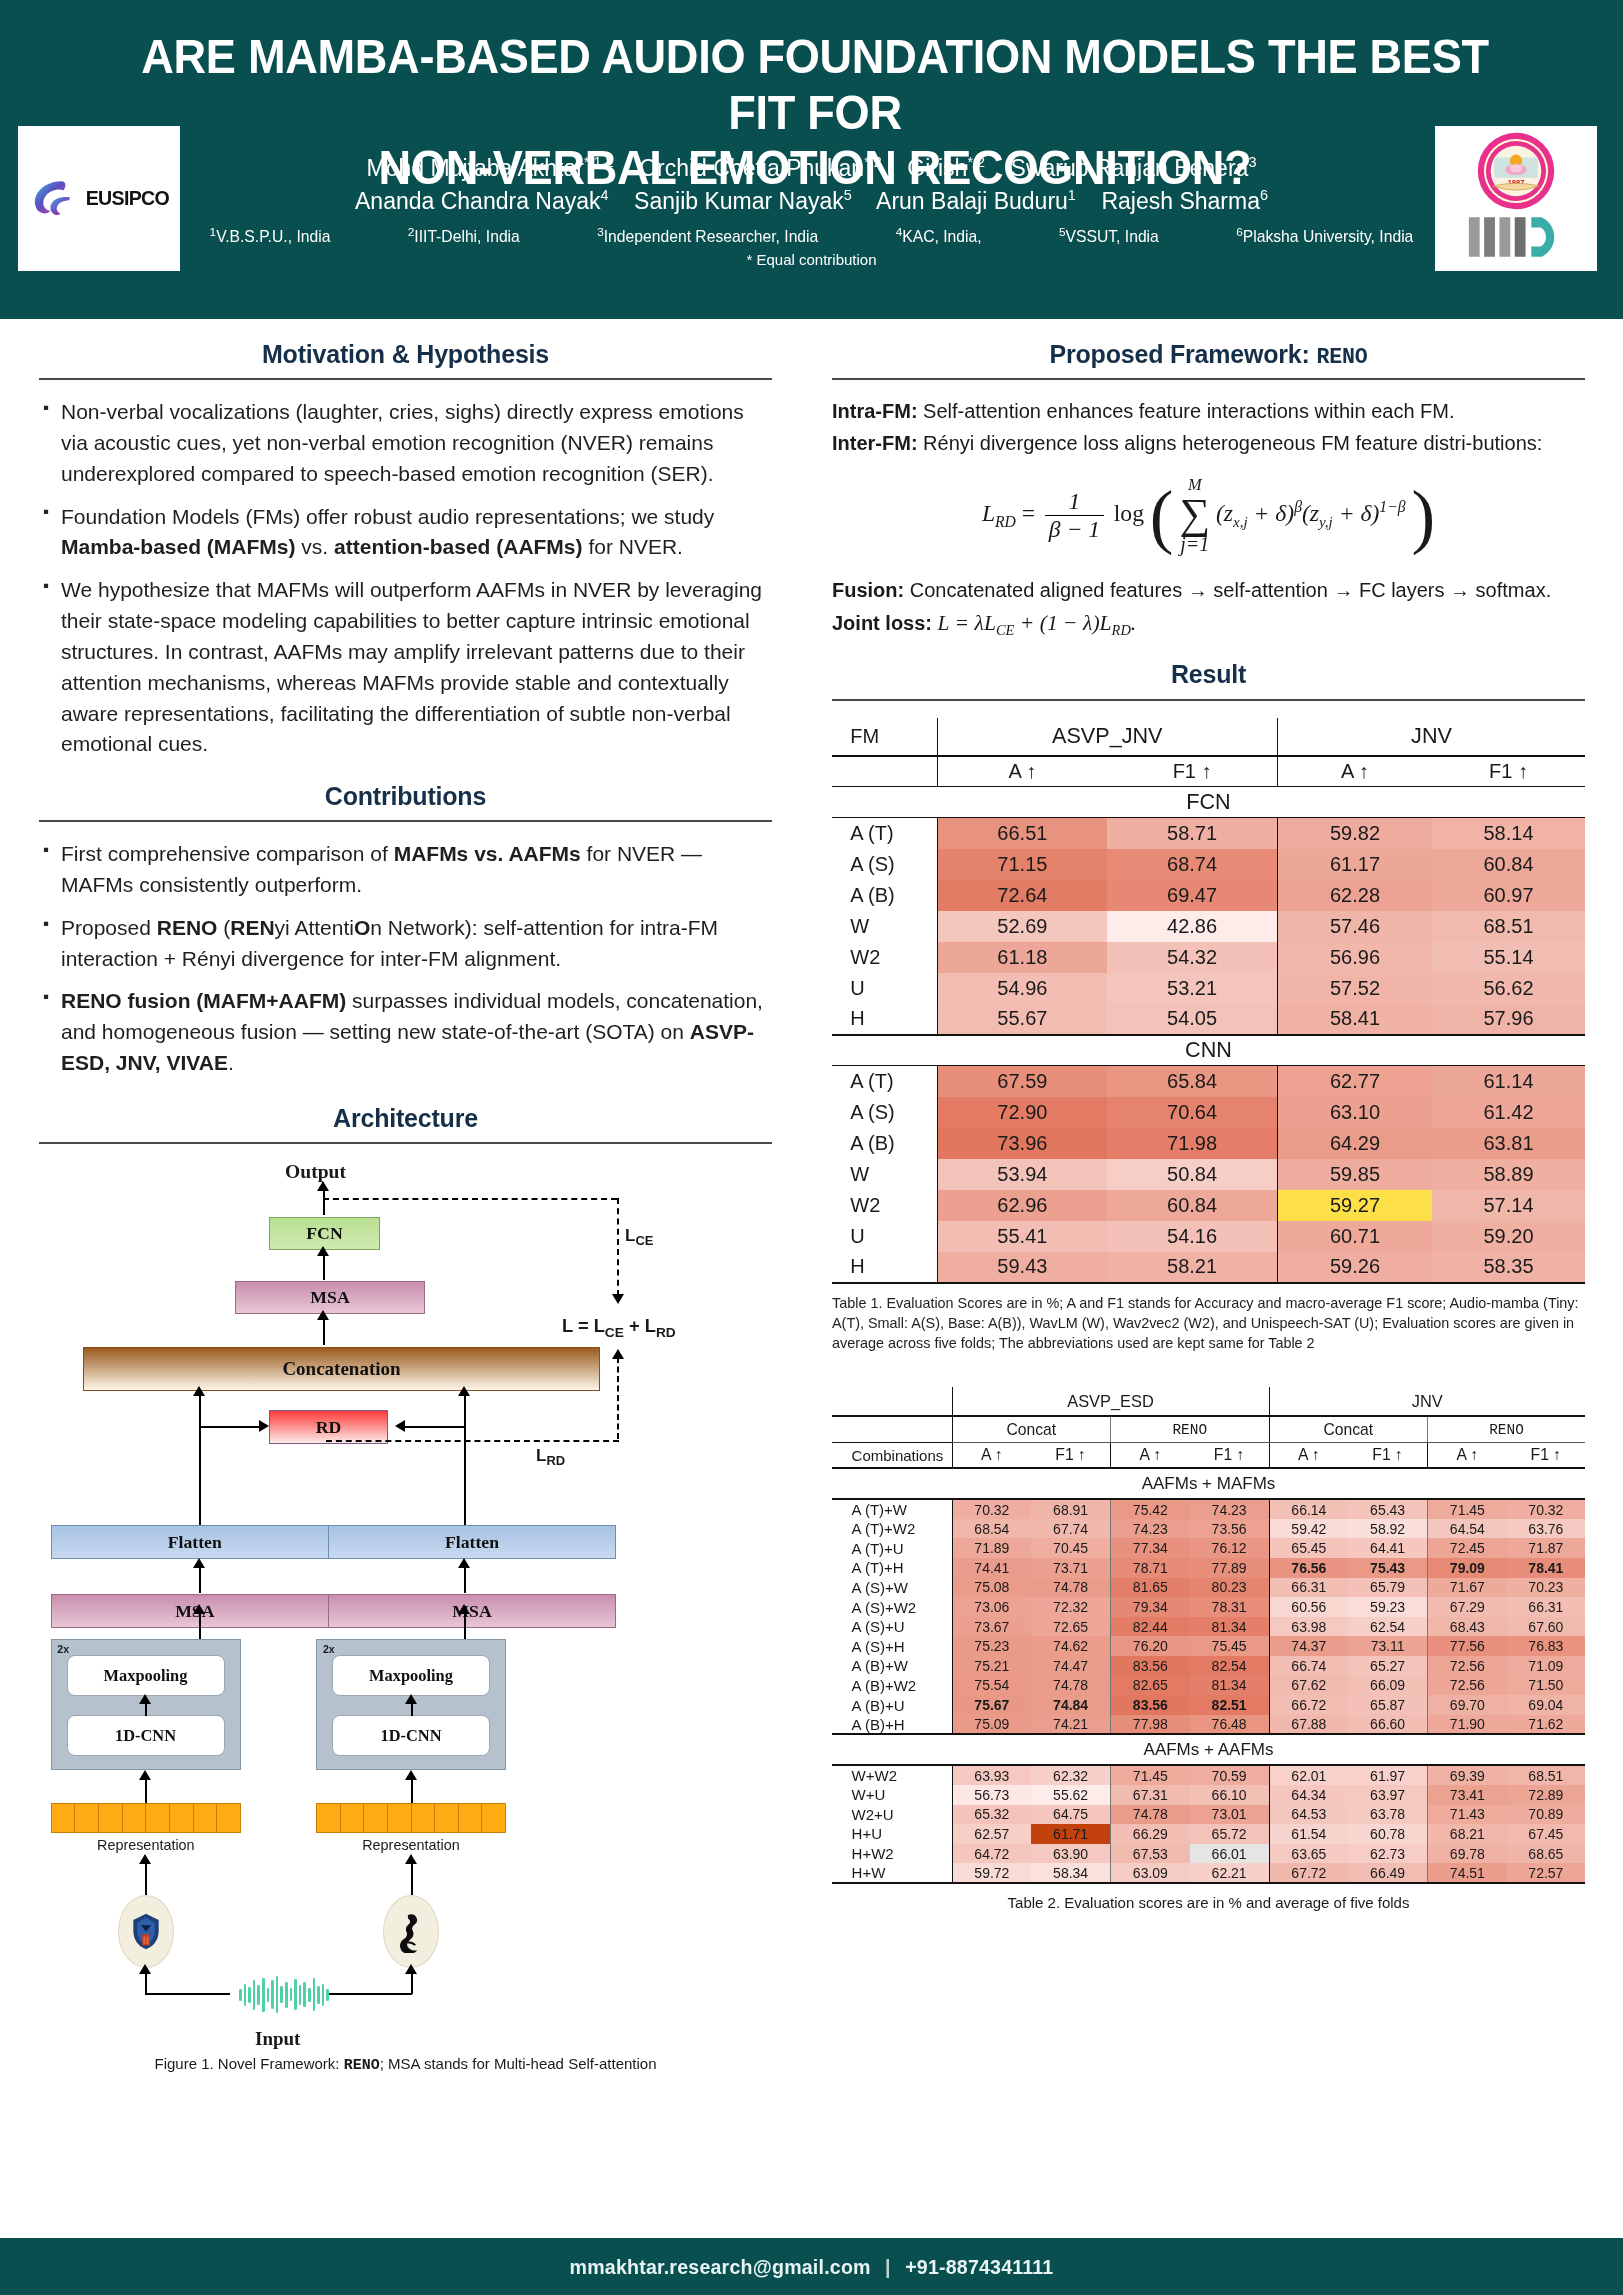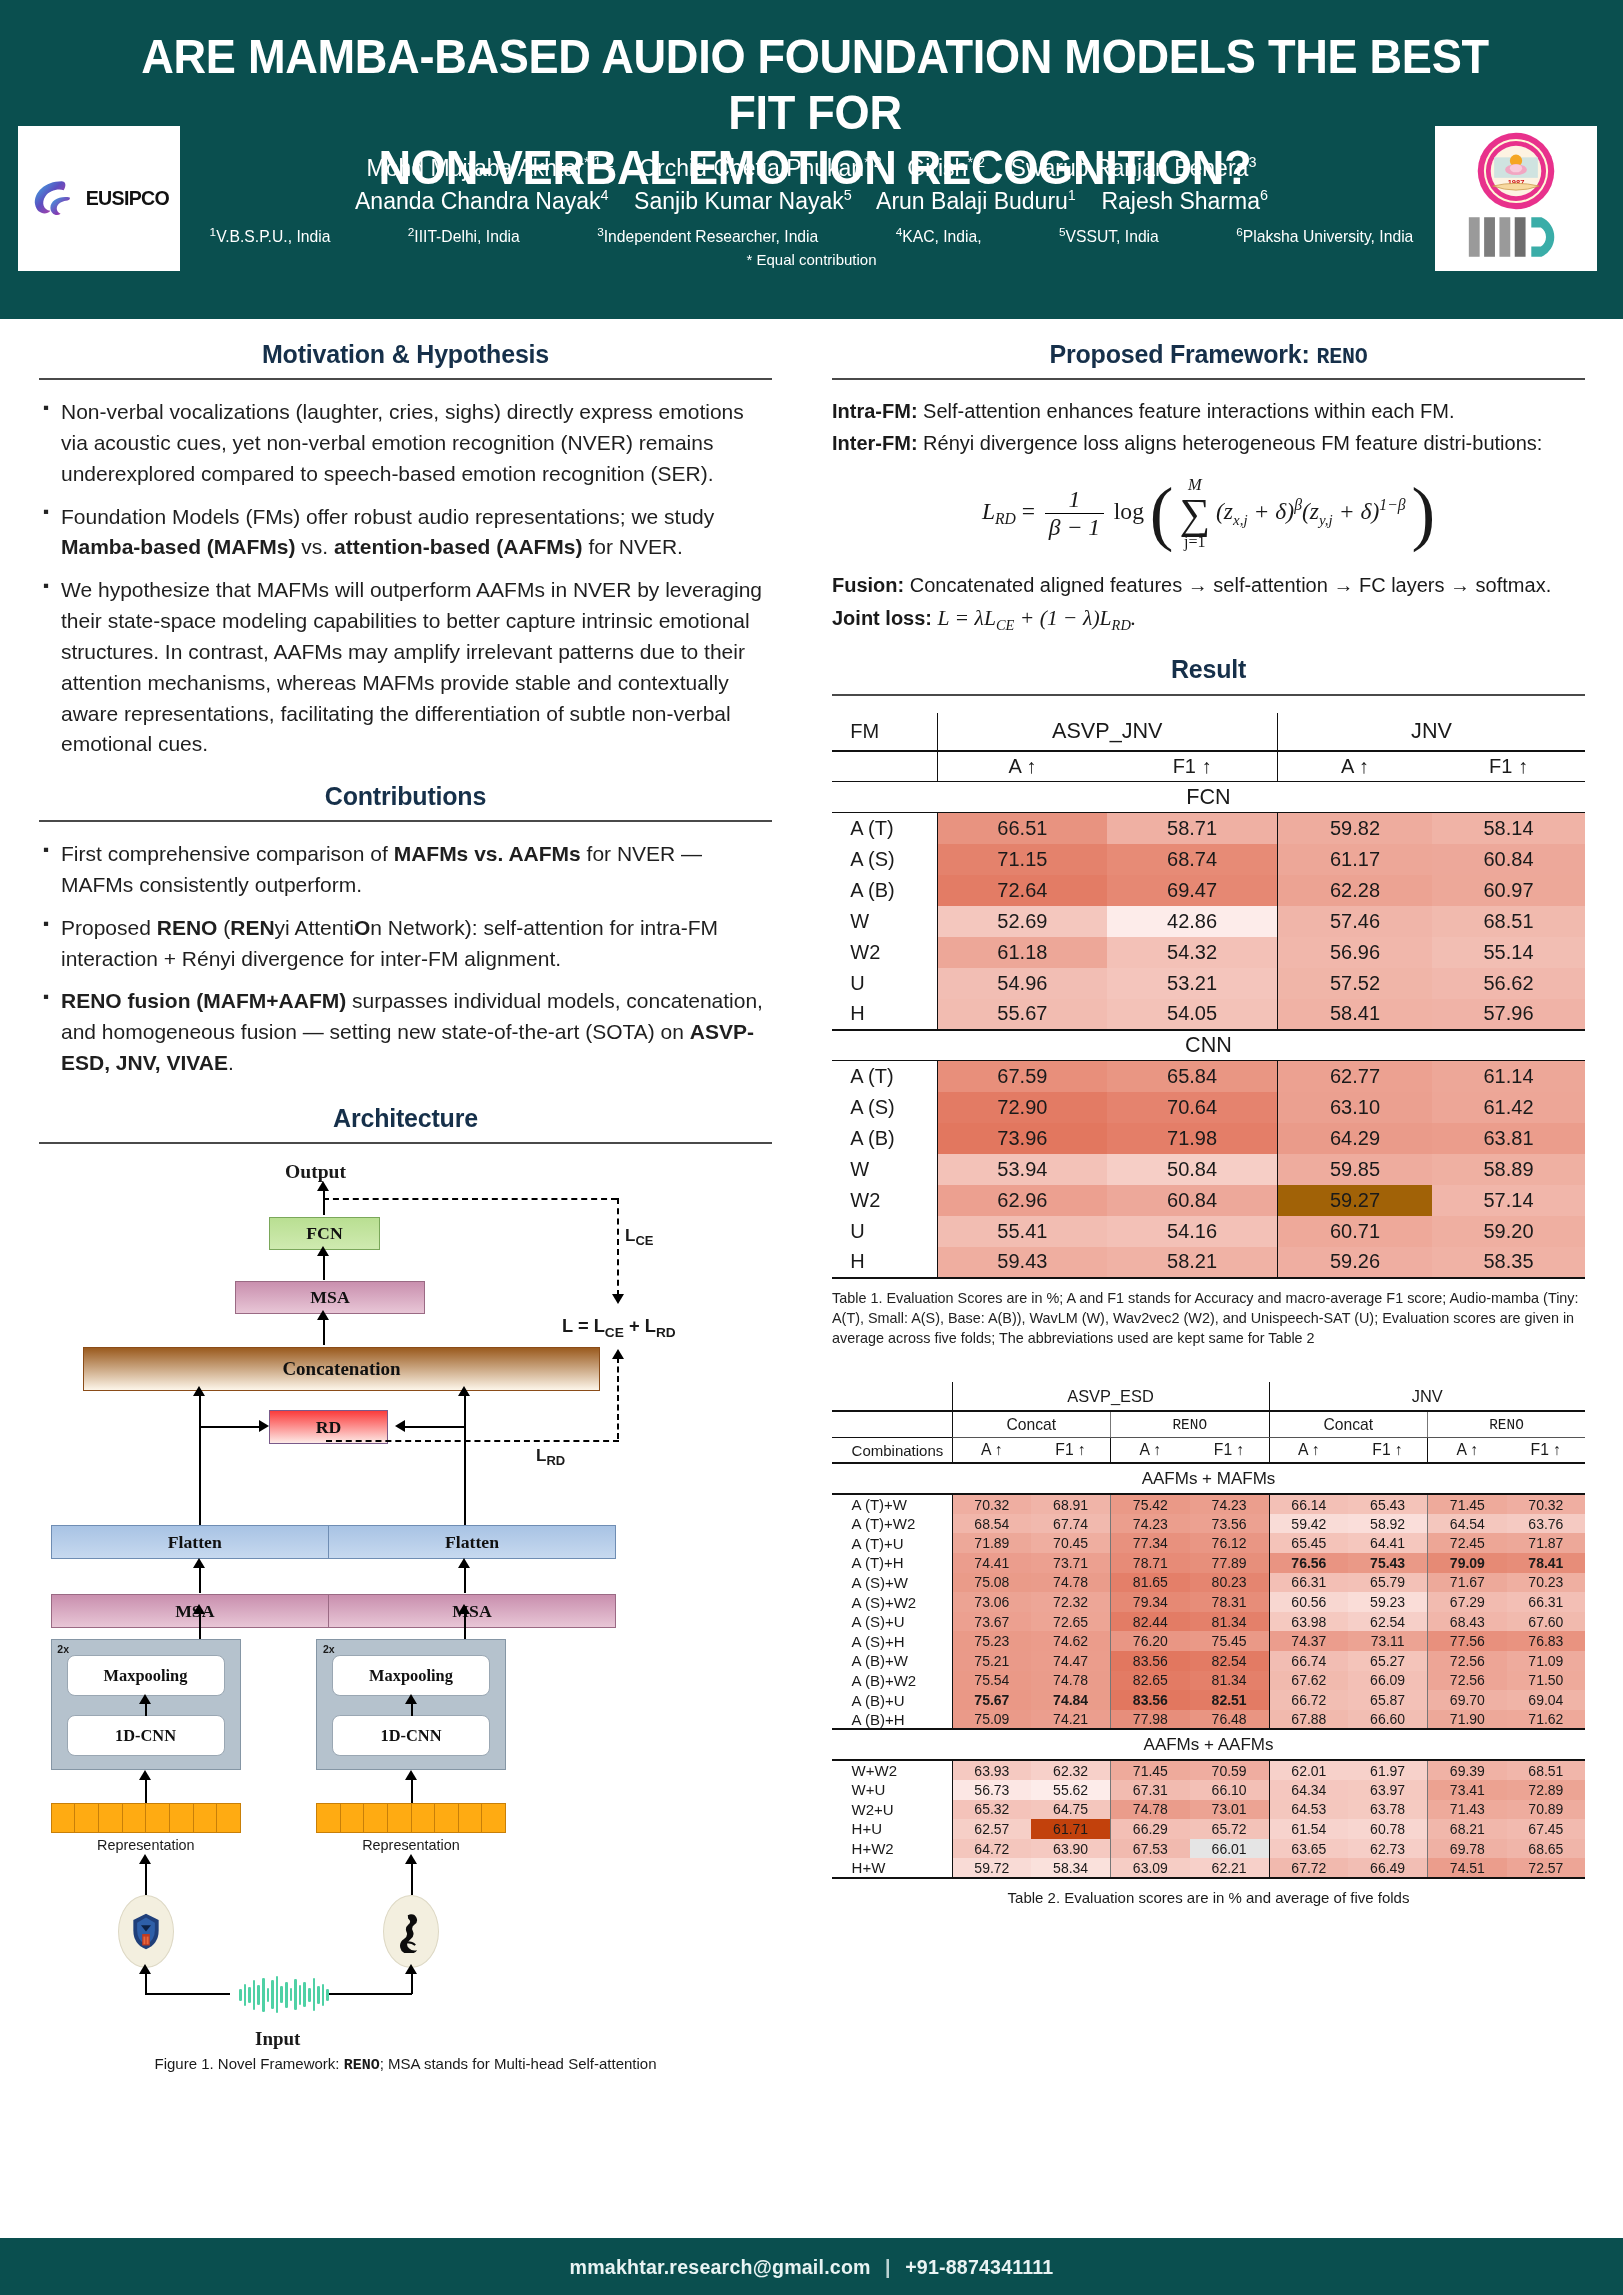--- a/index.html
+++ b/index.html
@@ -450,21 +450,21 @@
   </div>
   <div class="para">
     <span class="lbl">Inter-FM:</span><span> Rényi divergence loss aligns heterogeneous FM feature distri-butions:</span>
   </div>
 
   <div class="formula-box">
     <span class="ital">L</span><sub style="font-size:15.7px;" class="ital">RD</sub> =
     <span class="frac"><span class="num ital">1</span><span class="den ital">β − 1</span></span>
     log
     <span class="bigparen">(</span>
-    <span class="sigma-stack"><span style="display:block;font-style:italic;font-size:16.4px;">M</span><span class="sg">∑</span><span style="display:block;font-size:16px;">j=1</span></span>
+    <span class="sigma-stack"><span style="display:block;font-style:italic;font-size:16.4px;">M</span><span class="sg">∑</span><span style="display:block;font-style:italic;font-size:20px;">j=1</span></span>
     <span class="ital">(z<sub style="font-size:15px;">x,j</sub> + δ)<sup style="font-size:15.7px;">β</sup>(z<sub style="font-size:15px;">y,j</sub> + δ)<sup style="font-size:15.7px;">1−β</sup></span>
     <span class="bigparen">)</span>
   </div>
 
   <div class="para">
     <span class="lbl">Fusion:</span><span> Concatenated aligned features → self-attention → FC layers → softmax.</span>
   </div>
   <div class="para">
     <span class="lbl">Joint loss:</span>
     <span style="font-family:'Liberation Serif',serif;font-style:italic;font-size:21.6px;">
@@ -570,21 +570,21 @@
             <td class="rowlabel">W</td>
             <td class="vsep" style="background:rgb(243,194,184)">53.94</td>
             <td class="" style="background:rgb(246,206,198)">50.84</td>
             <td class="vsep" style="background:rgb(238,172,158)">59.85</td>
             <td class="" style="background:rgb(239,176,162)">58.89</td>
           </tr>
           <tr class="">
             <td class="rowlabel">W2</td>
             <td class="vsep" style="background:rgb(236,160,144)">62.96</td>
             <td class="" style="background:rgb(237,168,154)">60.84</td>
-            <td class="vsep" style="background:#a16207">59.27</td>
+            <td class="vsep" style="background:#fde047">59.27</td>
             <td class="" style="background:rgb(241,182,170)">57.14</td>
           </tr>
           <tr class="">
             <td class="rowlabel">U</td>
             <td class="vsep" style="background:rgb(242,189,178)">55.41</td>
             <td class="" style="background:rgb(243,193,183)">54.16</td>
             <td class="vsep" style="background:rgb(238,169,154)">60.71</td>
             <td class="" style="background:rgb(239,175,161)">59.20</td>
           </tr>
           <tr class=" rule-thick">

